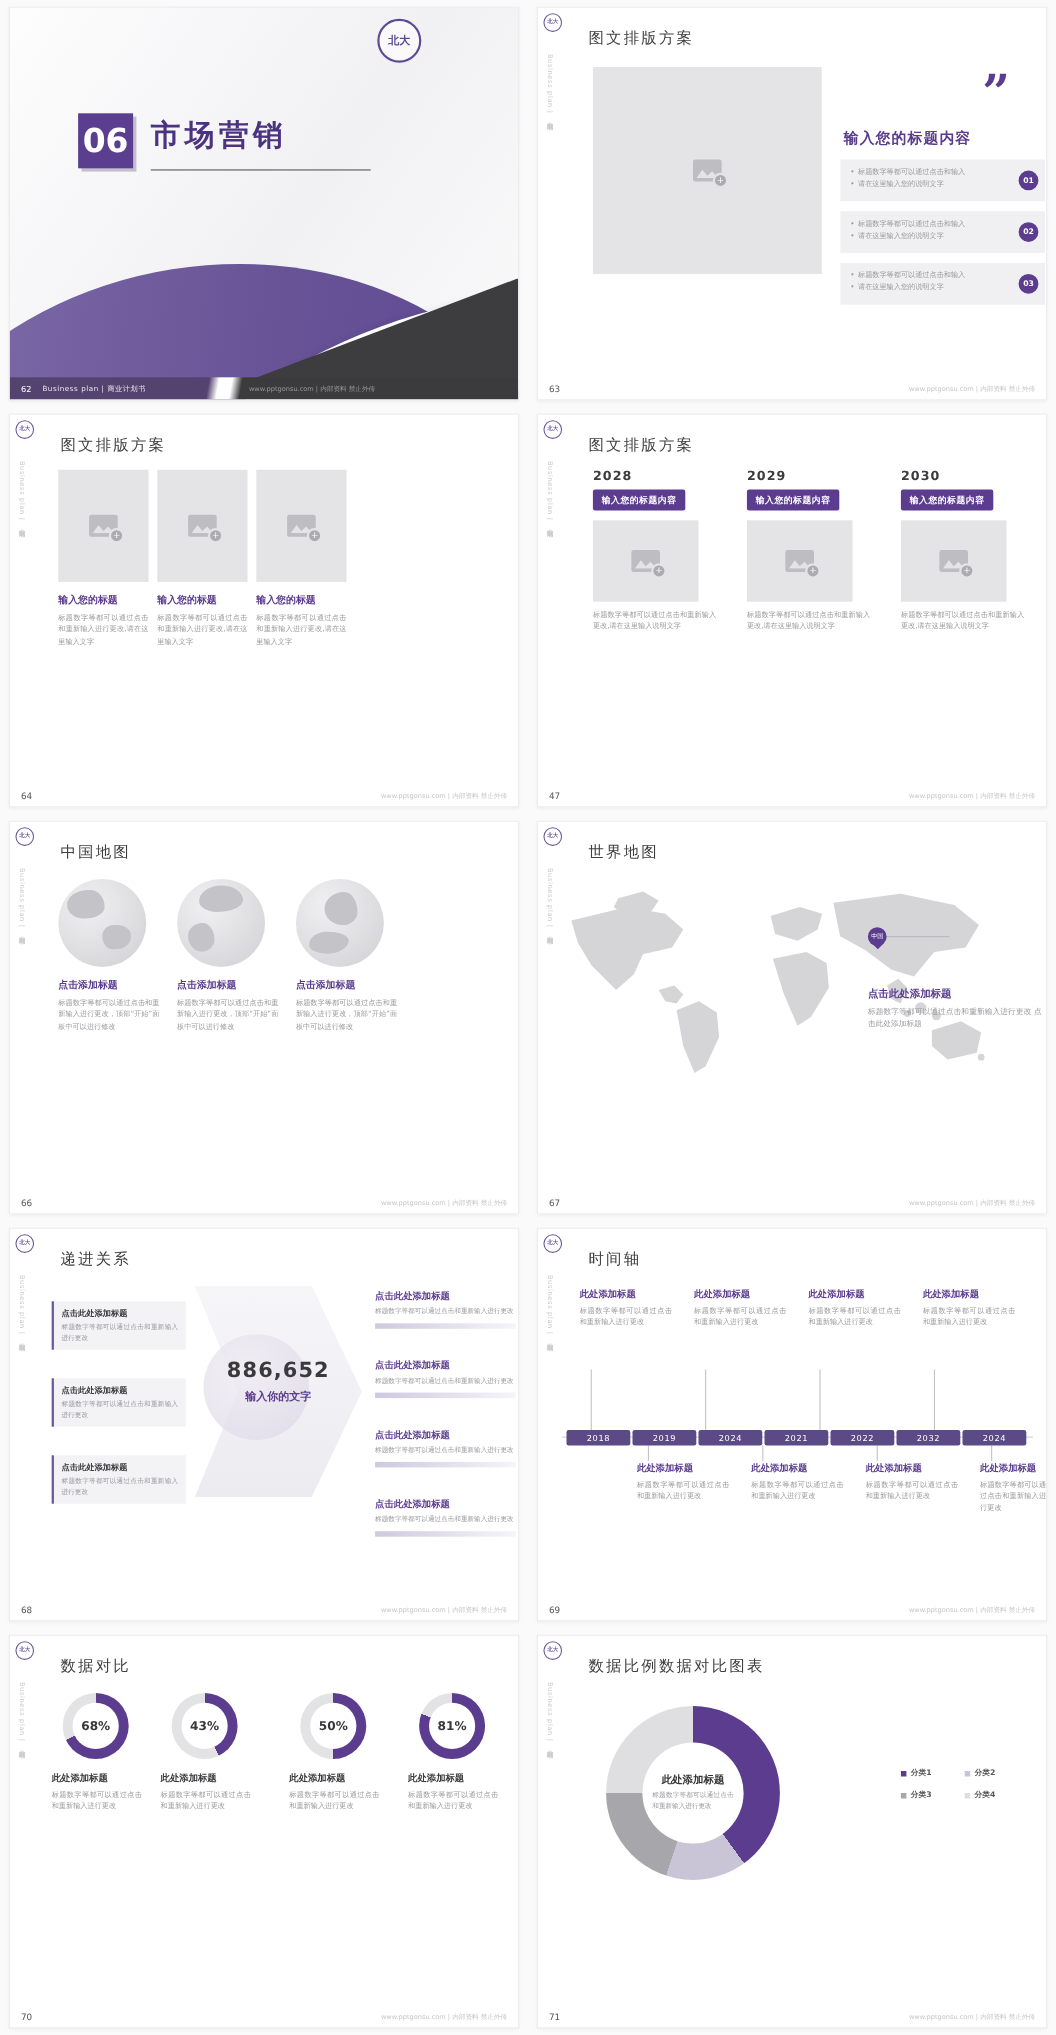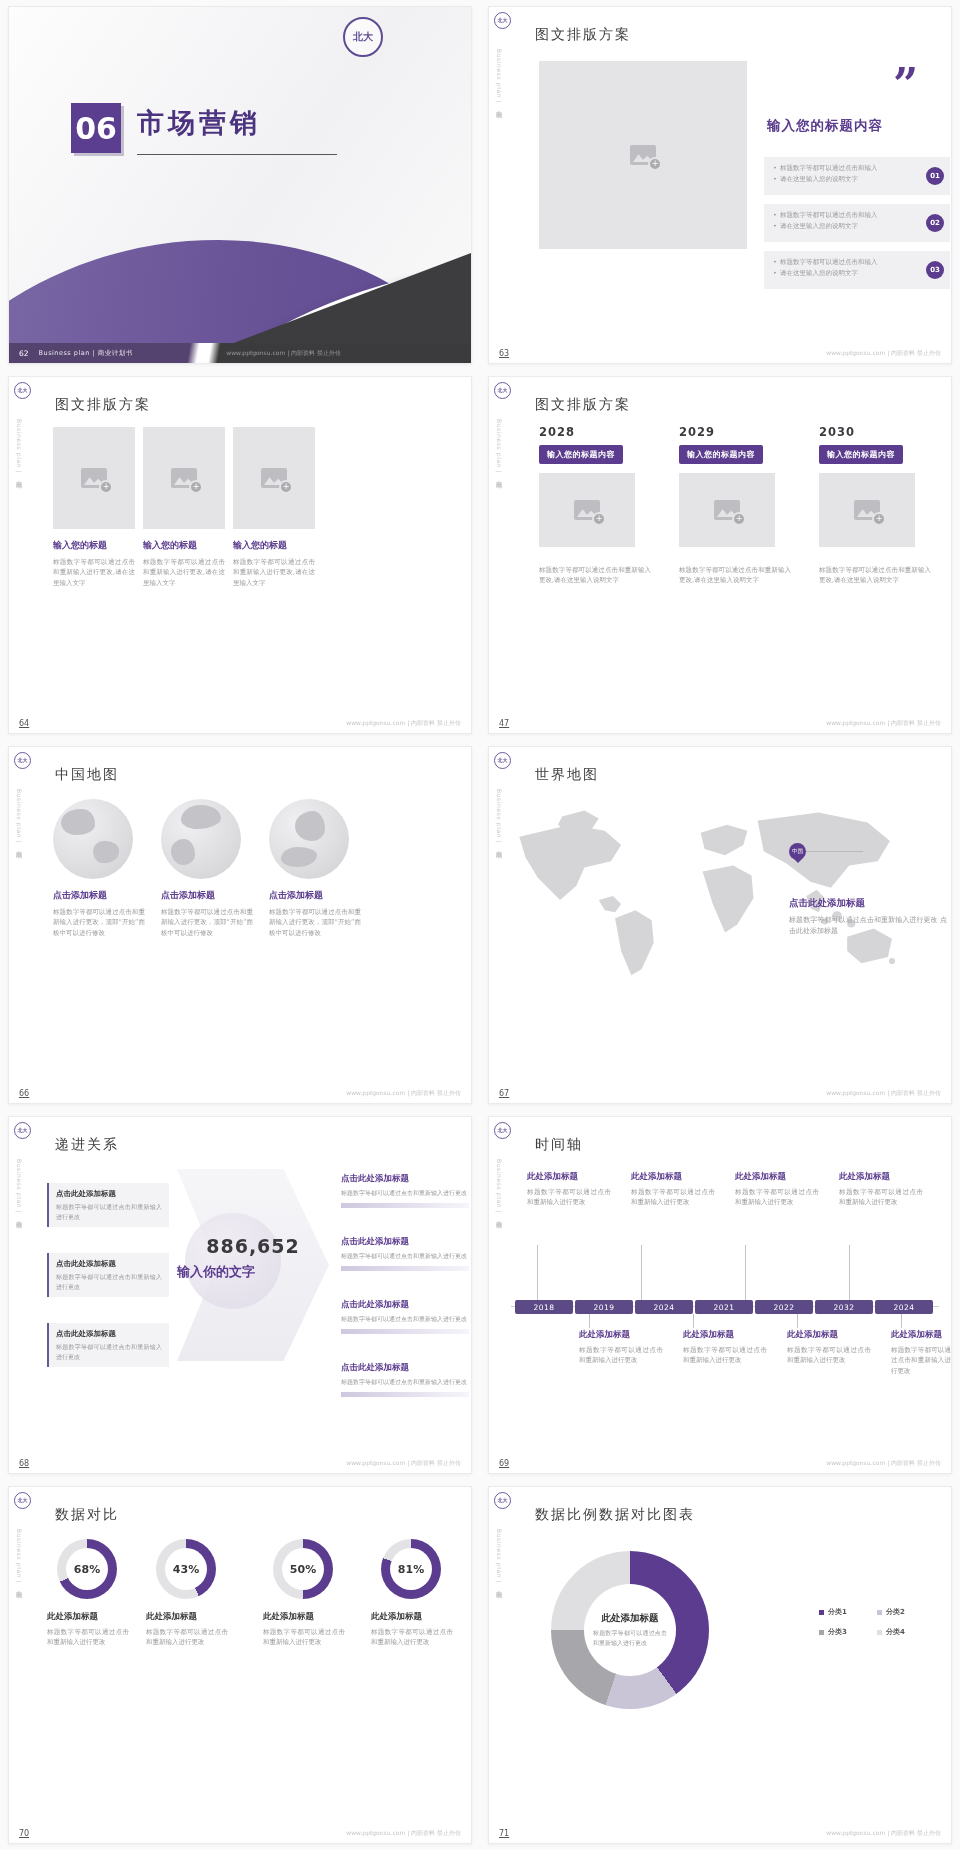--- a/index.html
+++ b/index.html
@@ -4,21 +4,21 @@
 <title>slides-preview</title>
 <style>
   html,body{margin:0;padding:0;}
   body{width:960px;height:1850px;background:#fafafa;font-family:"DejaVu Sans","Liberation Sans",sans-serif;-webkit-font-smoothing:antialiased;}
   .sheet{display:grid;grid-template-columns:480px 480px;grid-auto-rows:370px;width:960px;height:1850px;}
   .cell{padding:6px 8px;box-sizing:border-box;}
   .slide{position:relative;width:100%;height:100%;background:#fff;border:1px solid #ebebee;box-shadow:0 1px 3px rgba(0,0,0,.05);overflow:hidden;box-sizing:border-box;}
   
   .logo{position:absolute;top:5px;left:5px;width:15px;height:15px;border:1px solid #6d5a9c;border-radius:50%;color:#6d5a9c;font-size:5px;line-height:1;display:flex;align-items:center;justify-content:center;font-weight:bold;background:#fff;z-index:5;}
   .vtext{position:absolute;top:42px;left:5px;writing-mode:vertical-rl;font-size:6px;color:#c9c9cd;letter-spacing:.6px;z-index:5;}
-  .pnum{position:absolute;bottom:5px;left:10px;font-size:8px;color:#555;z-index:5;text-decoration:underline;}
+  .pnum{position:absolute;bottom:5px;left:10px;font-size:8px;color:#555;z-index:5;}
   .url{position:absolute;bottom:5px;right:10px;font-size:6px;color:#c5c5c9;z-index:5;}
   .stitle{position:absolute;top:19px;left:46px;font-size:14px;color:#3f3f42;letter-spacing:2px;z-index:4;}
   .phead{color:#5b3c8e;font-weight:bold;}
   .gtxt{color:#9a9a9e;font-size:6.5px;line-height:1.6;text-align:justify;}
   
   .ph{position:absolute;background:#e4e4e7;display:flex;align-items:center;justify-content:center;}
   .ph-ic{position:relative;width:26px;height:20px;background:#bdbdc2;border-radius:2px;}
   .ph-ic::before{content:"";position:absolute;left:3px;right:3px;bottom:3px;height:9px;background:#e4e4e7;clip-path:polygon(0 100%,28% 15%,50% 75%,72% 30%,100% 100%);}
   .ph-ic::after{content:"+";position:absolute;right:-6px;bottom:-6px;width:10px;height:10px;background:#ababb0;border:2px solid #e4e4e7;border-radius:50%;color:#fff;font-size:8px;line-height:10px;text-align:center;}
   
@@ -37,34 +37,34 @@
   .s62-logo{position:absolute;top:10px;right:88px;width:36px;height:36px;border:2px solid #5f4b93;border-radius:50%;color:#5f4b93;display:flex;align-items:center;justify-content:center;font-size:10px;font-weight:bold;background:rgba(255,255,255,.6);}
   .s62-num{position:absolute;left:62px;top:96px;width:50px;height:50px;background:#5b3e8f;box-shadow:3px 3px 0 rgba(40,25,80,.25);color:#fff;font-size:30px;font-weight:bold;display:flex;align-items:center;justify-content:center;}
   .s62-title{position:absolute;left:128px;top:98px;font-size:27px;font-weight:bold;color:#4b3380;letter-spacing:4px;}
   .s62-rule{position:absolute;left:128px;top:147px;width:200px;height:1px;background:#57575a;}
   .s62-desc{position:absolute;left:128px;top:157px;width:218px;font-size:9.5px;color:#666;line-height:1.8;text-align:justify;}
   
   .s63-ph{left:50px;top:54px;width:208px;height:188px;}
   .s63-cap{position:absolute;left:50px;top:250px;width:208px;background:#f0f0f2;padding:7px 8px;box-sizing:border-box;}
   .s63-quote{position:absolute;left:404px;top:78px;font-family:"DejaVu Serif","Liberation Serif",serif;font-size:44px;font-weight:bold;color:#5b3c8e;line-height:0;}
   .s63-head{position:absolute;left:278px;top:110px;font-size:13.5px;letter-spacing:1px;}
-  .s63-items{position:absolute;left:275px;top:150px;width:186px;}
+  .s63-items{position:absolute;left:275px;top:138px;width:186px;}
   .s63-item{position:relative;background:#f0f0f2;padding:6px 30px 6px 8px;margin-bottom:9px;min-height:26px;}
   .bl{position:relative;padding-left:8px;color:#9a9a9e;font-size:6.5px;line-height:1.7;}
   .bl::before{content:"•";position:absolute;left:1px;color:#9a9a9e;}
   .badge{position:absolute;right:6px;top:50%;transform:translateY(-50%);width:18px;height:18px;border-radius:50%;background:#5b3c8e;color:#fff;font-size:7px;font-weight:bold;display:flex;align-items:center;justify-content:center;}
   
   .col64{position:absolute;top:50px;width:82px;}
   .col64 .ph{position:relative;width:82px;height:102px;}
   .col64 .h{font-size:9px;margin:10px 0 5px;}
   .col65{position:absolute;top:48px;width:116px;}
   .col65 .yr{font-size:11.5px;font-weight:bold;color:#3c3c40;letter-spacing:1px;}
   .chip{display:inline-block;background:#5b3c8e;color:#fff;font-size:8px;font-weight:bold;padding:4px 8px;margin-top:6px;border-radius:2px;letter-spacing:.5px;}
   .col65 .ph{position:relative;width:96px;height:74px;margin-top:9px;}
-  .col65 .t{margin-top:18px;width:112px;}
+  .col65 .t{margin-top:7px;width:112px;}
   
   .col66{position:absolute;top:52px;width:92px;}
   .globe{width:80px;height:80px;border-radius:50%;background:radial-gradient(circle at 35% 30%,#f0f0f2 0%,#dddde0 60%,#cfcfd3 100%);position:relative;overflow:hidden;}
   .globe i{position:absolute;background:#c3c3c8;display:block;}
   .g1 .b1{left:8px;top:10px;width:34px;height:26px;border-radius:60% 40% 55% 45%/55% 60% 40% 50%;}
   .g1 .b2{left:40px;top:42px;width:26px;height:22px;border-radius:45% 55% 60% 40%/50% 45% 55% 60%;}
   .g2 .b1{left:20px;top:6px;width:40px;height:24px;border-radius:50% 50% 60% 40%/60% 55% 45% 40%;}
   .g2 .b2{left:10px;top:40px;width:24px;height:26px;border-radius:55% 45% 50% 50%/45% 60% 40% 55%;}
   .g3 .b1{left:26px;top:12px;width:30px;height:30px;border-radius:60% 40% 45% 55%/50% 60% 40% 50%;}
   .g3 .b2{left:12px;top:48px;width:36px;height:20px;border-radius:45% 55% 55% 45%/60% 40% 60% 40%;}
@@ -75,21 +75,21 @@
   .pin::after{content:"";position:absolute;left:50%;top:15px;transform:translateX(-50%);border:5px solid transparent;border-top-color:#5b3c8e;}
   .s67-line{position:absolute;height:1px;background:#b9b9bd;z-index:2;}
   .s67-text{position:absolute;left:300px;top:150px;width:158px;z-index:3;}
   .s67-text .h{font-size:9.5px;margin-bottom:5px;}
   
   .s68-box{position:absolute;left:38px;width:122px;background:#f3f2f5;border-left:2px solid #6a5596;padding:6px 7px;box-sizing:border-box;}
   .s68-box .h{font-size:7.5px;font-weight:bold;color:#3b3b3e;margin-bottom:3px;}
   .s68-arrow{position:absolute;left:168px;top:52px;width:152px;height:192px;background:linear-gradient(180deg,#f6f5f8,#ecebf0);clip-path:polygon(0 0,70% 0,100% 50%,70% 100%,0 100%,26% 50%);}
   .s68-globe{position:absolute;left:176px;top:96px;width:96px;height:96px;border-radius:50%;background:radial-gradient(circle at 40% 35%,#efecf4,#ddd8e6);opacity:.8;}
   .s68-num{position:absolute;left:168px;top:118px;width:152px;text-align:center;font-size:19px;font-weight:bold;color:#3a3a3d;letter-spacing:1px;z-index:2;}
-  .s68-numlab{position:absolute;left:168px;top:146px;width:152px;text-align:left;font-size:13px;z-index:2;}
+  .s68-numlab{position:absolute;left:168px;top:146px;width:152px;text-align:center;font-size:10px;z-index:2;}
   .s68-r{position:absolute;left:332px;width:128px;}
   .s68-r .h{font-size:8.5px;margin-bottom:3px;}
   .s68-bar{height:5px;margin-top:5px;background:linear-gradient(90deg,#cfc8df,#f6f5fa);}
   
   .tl-top{position:absolute;top:54px;width:84px;}
   .tl-bot{position:absolute;top:212px;width:84px;}
   .tl-h{font-size:8.5px;margin-bottom:4px;}
   .tl-line{position:absolute;left:22px;right:12px;top:189px;height:1px;background:#cfcfd3;}
   .pill{position:absolute;top:183px;width:58px;height:14px;background:#5b4a86;color:#fff;font-size:7.5px;display:flex;align-items:center;justify-content:center;border-radius:2px;letter-spacing:.5px;}
   .tick{position:absolute;width:1px;background:#c2c2c7;}

